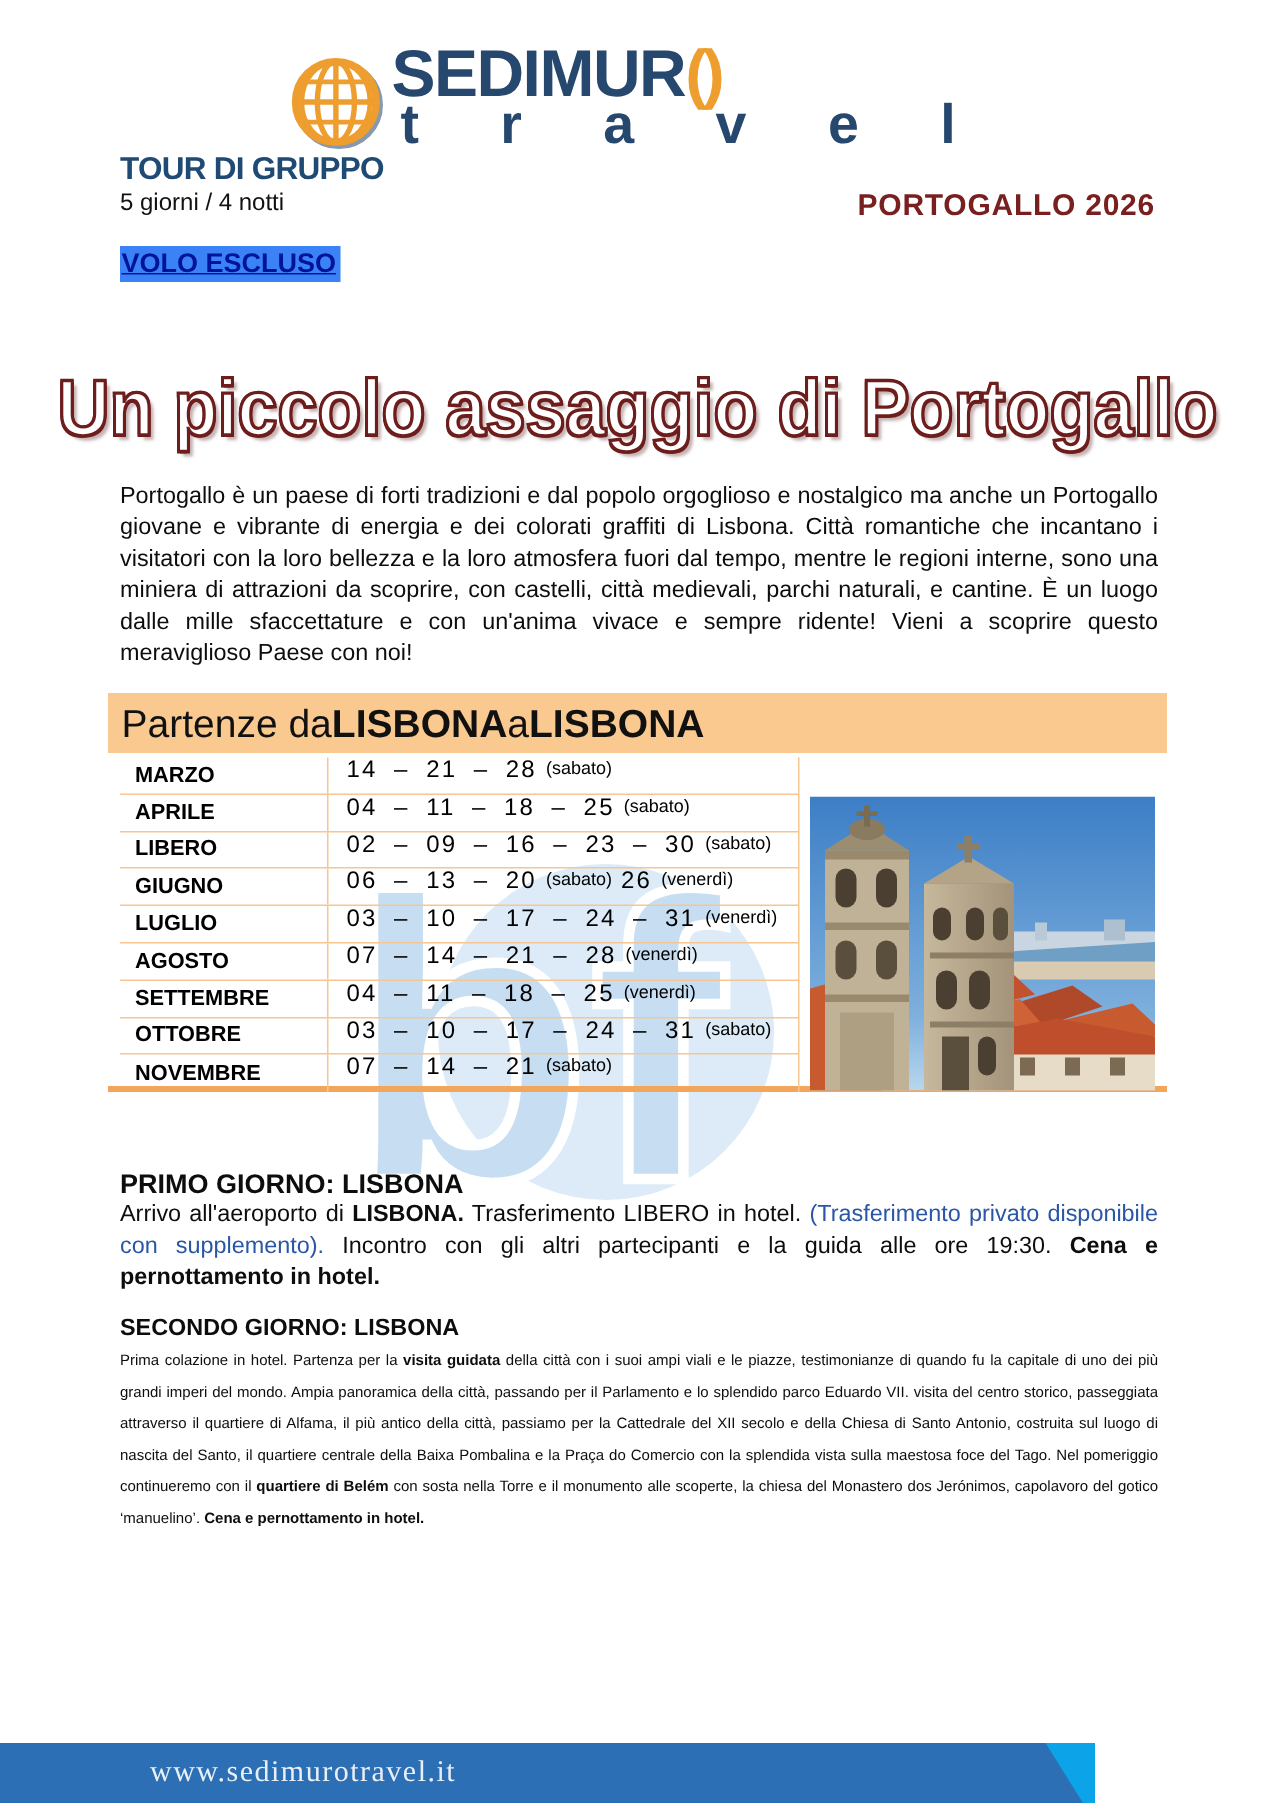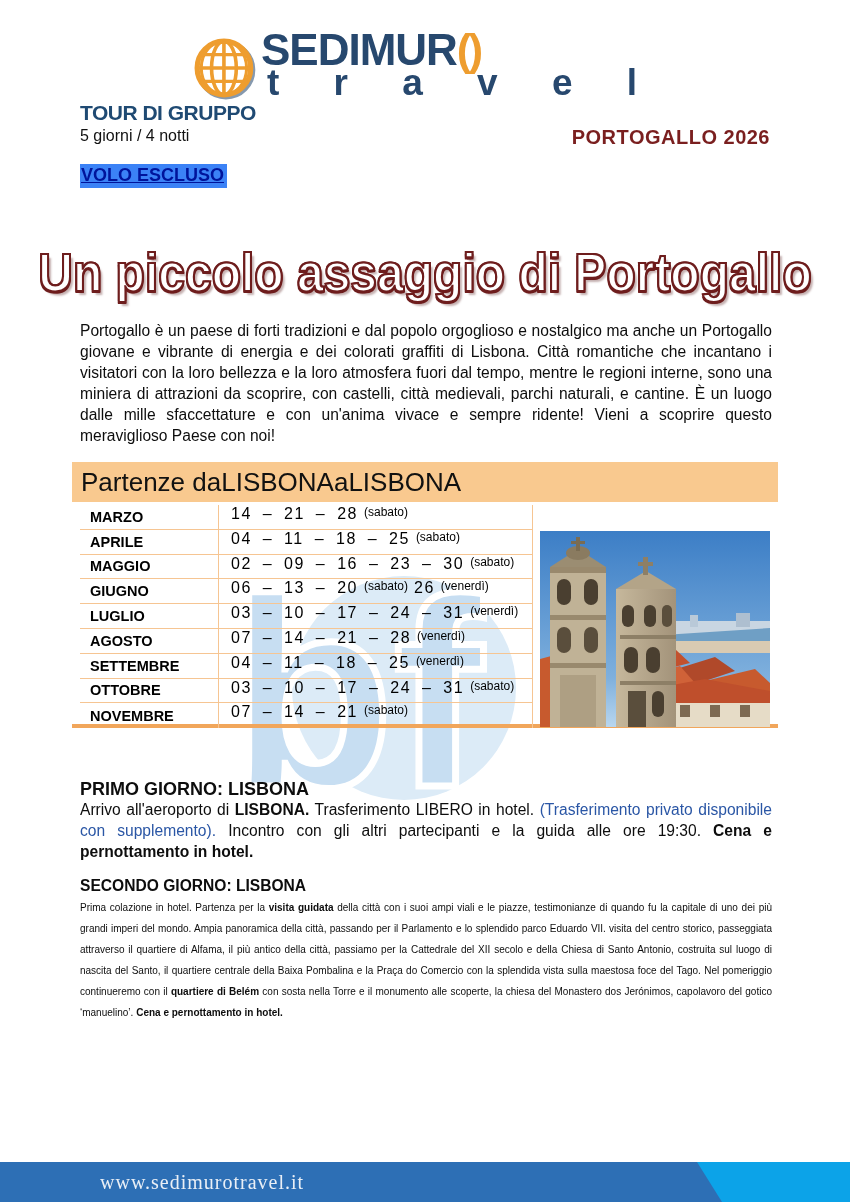--- a/index.html
+++ b/index.html
@@ -45,21 +45,21 @@
 
   
   .intro{position:absolute;left:80px;top:320px;width:692px;font-size:15.6px;line-height:21px;text-align:justify;color:#0d0d0d;}
 
   
   .watermark{position:absolute;left:208px;top:574px;width:392px;height:234px;z-index:0;pointer-events:none;}
 
   
   .departures{position:absolute;left:72px;top:462px;width:706px;height:266px;border-bottom:4px solid var(--banner-thick);z-index:1;}
   .dep-banner{height:40px;background:var(--banner);display:flex;align-items:center;padding-left:9px;font-size:26px;color:#111;}
-  .dep-banner .seg-navy{font-weight:normal;}
+  .dep-banner .seg-navy{font-weight:bold;}
   .dep-table{position:absolute;left:8px;top:43px;width:453px;border-right:1px solid var(--banner-line);}
   .t-row{display:flex;align-items:stretch;height:24.8px;border-bottom:1px solid var(--banner-line);}
   .t-row:last-child{border-bottom:none;}
   .t-month{width:138px;display:flex;align-items:center;padding-left:10px;font-weight:bold;font-size:14.5px;color:#000;}
   .t-dates{flex:1;display:flex;align-items:flex-start;padding-left:12px;border-left:1px solid var(--banner-line);font-size:16px;color:#000;white-space:nowrap;}
   .seg-num{letter-spacing:1.5px;word-spacing:5px;}
   .seg-note{font-size:12px;letter-spacing:0;}
   .t-dates span{margin-right:6px;}
 
   
@@ -67,21 +67,21 @@
 
   
   .day-heading1{position:absolute;left:80px;top:779px;font-size:18px;font-weight:bold;color:#0d0d0d;z-index:1;}
   .day-para1{position:absolute;left:80px;top:799px;width:692px;font-size:15.6px;line-height:21px;text-align:justify;color:#0d0d0d;z-index:1;}
   .day-heading2{position:absolute;left:80px;top:877px;font-size:15.6px;font-weight:bold;color:#0d0d0d;}
   .day-para2{position:absolute;left:80px;top:897px;width:692px;font-size:10px;line-height:21px;text-align:justify;color:#0d0d0d;}
   .seg-bold{font-weight:bold;}
   .seg-blue{color:var(--blue-text);}
 
   
-  .footer{position:absolute;left:0;bottom:0;width:850px;height:40px;background:var(--footer-cyan);}
+  .footer{position:absolute;left:0;bottom:0;width:730px;height:40px;background:var(--footer-cyan);}
   .footer-dark{position:absolute;left:0;top:0;height:100%;width:725px;background:var(--footer-dark);
     clip-path:polygon(0 0, 697px 0, 722px 100%, 0 100%);}
   .footer-url{position:absolute;left:100px;top:50%;transform:translateY(-50%);
     font-family:"Liberation Serif", serif;font-size:20px;color:#e9eff6;letter-spacing:1px;}
 </style>
 </head>
 <body>
 
 <div class="page">
 
@@ -134,21 +134,21 @@
           </div>
         </div>
         <div class="t-row">
           <div class="t-month">APRILE</div>
           <div class="t-dates">
             <span class="seg-num">04 – 11 – 18 – 25</span>
             <span class="seg-note">(sabato)</span>
           </div>
         </div>
         <div class="t-row">
-          <div class="t-month">MAGGIO</div>
+          <div class="t-month">LIBERO</div>
           <div class="t-dates">
             <span class="seg-num">02 – 09 – 16 – 23 – 30</span>
             <span class="seg-note">(sabato)</span>
           </div>
         </div>
         <div class="t-row">
           <div class="t-month">GIUGNO</div>
           <div class="t-dates">
             <span class="seg-num">06 – 13 – 20</span>
             <span class="seg-note">(sabato)</span>

